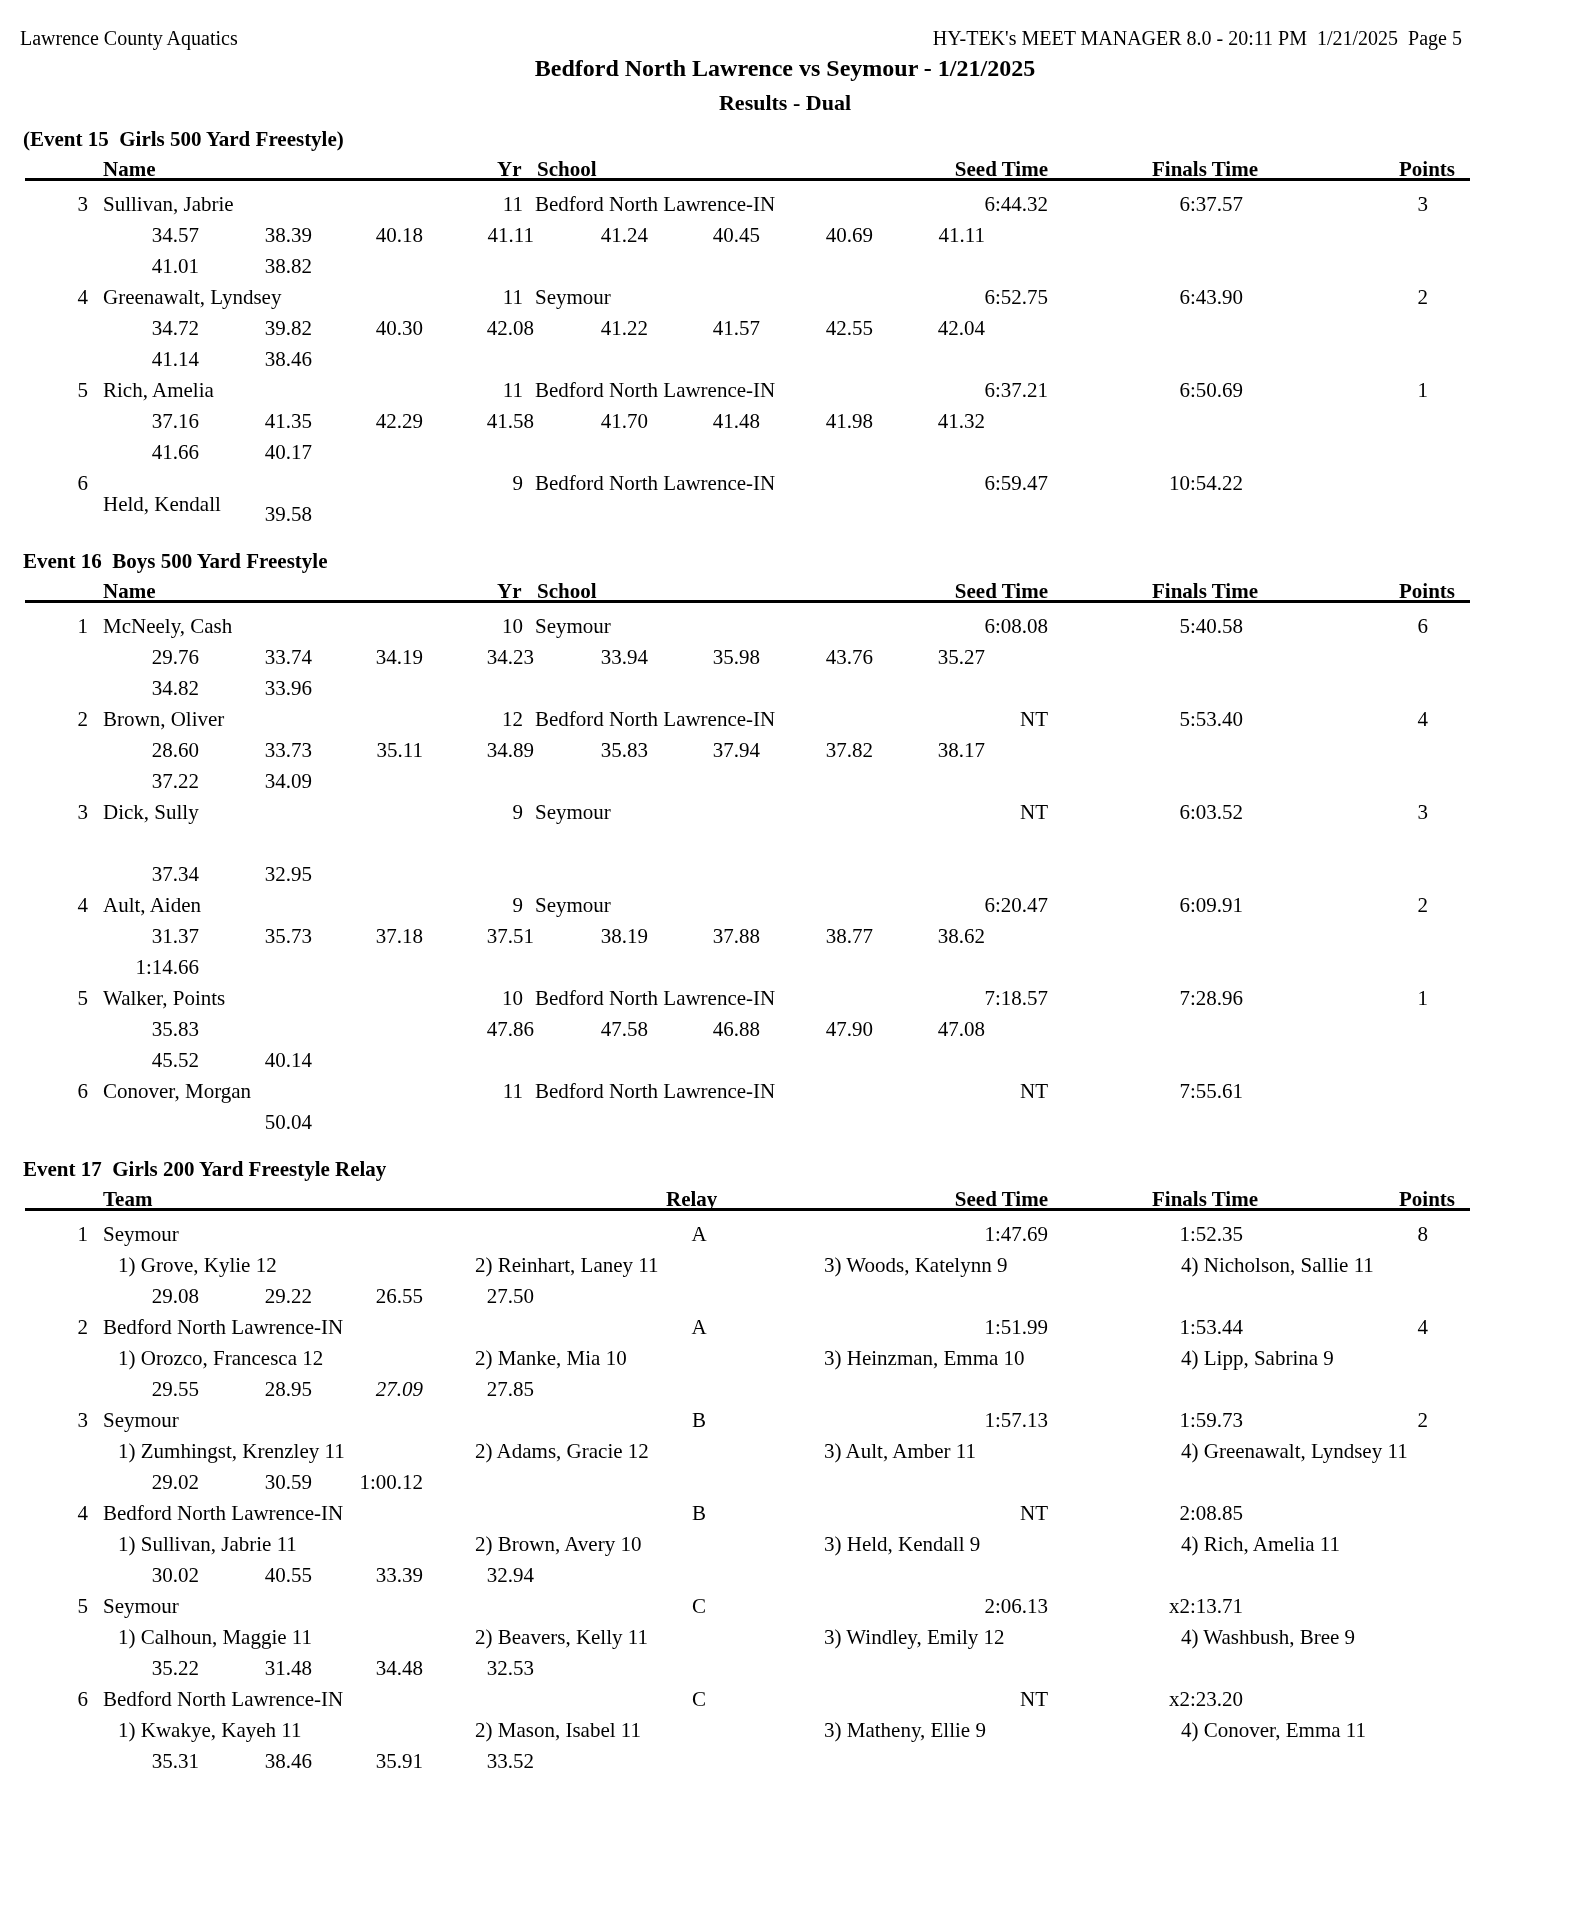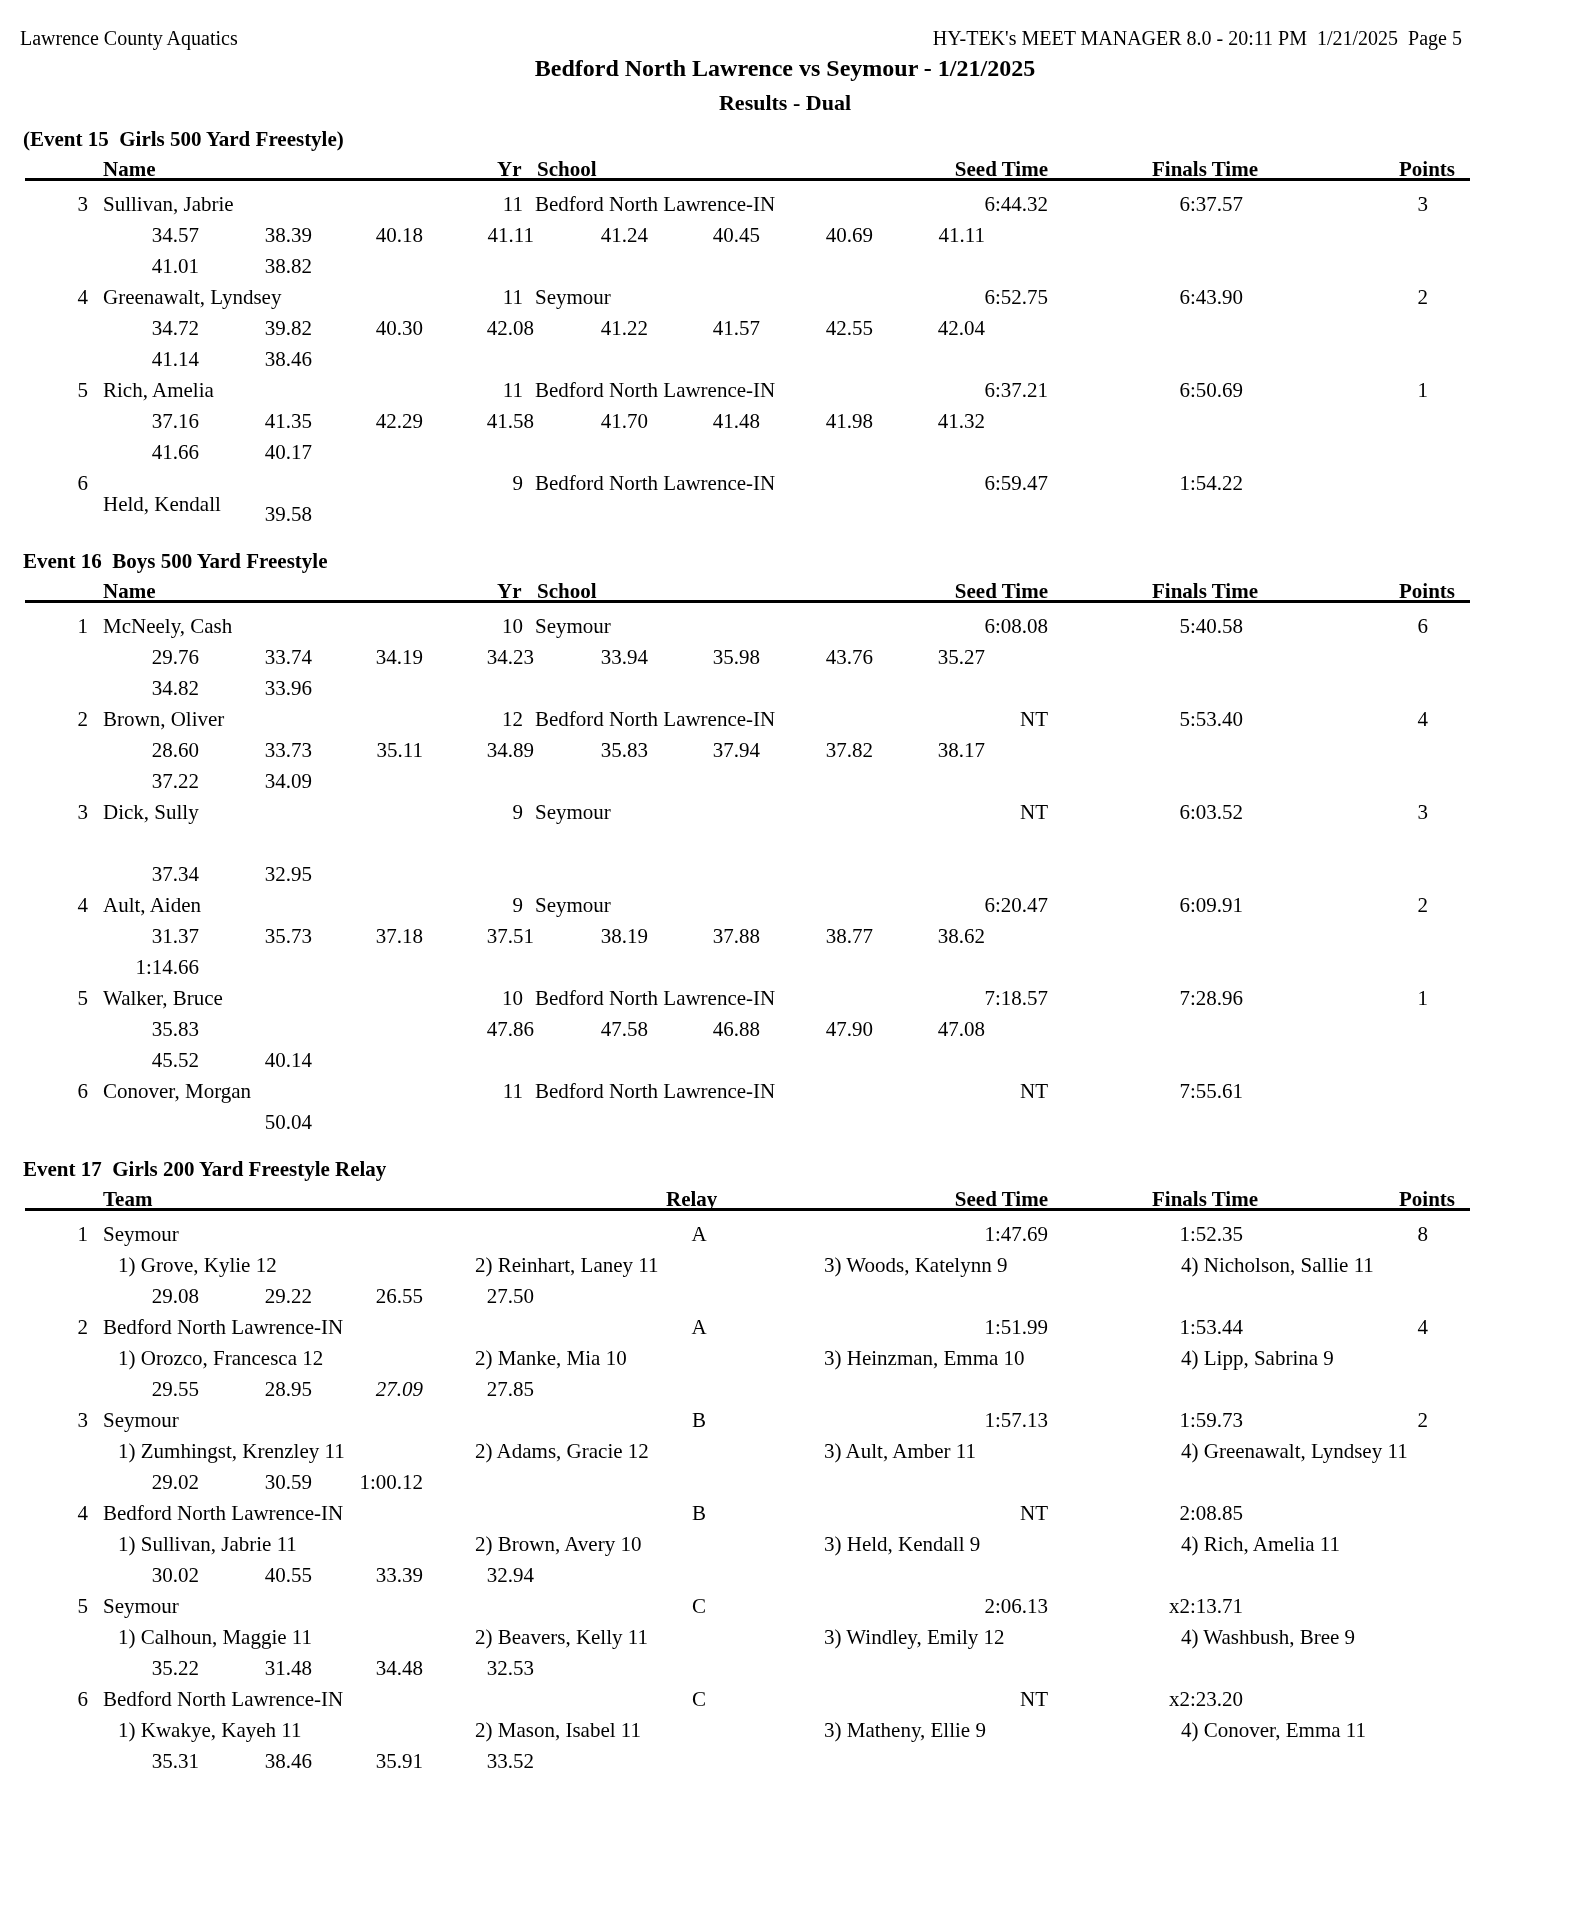--- a/index.html
+++ b/index.html
@@ -145,21 +145,21 @@
       <div class="line" style="top: 439px;">
         <span style="right: 1371px;">41.66</span>
         <span style="right: 1258px;">40.17</span>
       </div>
       <div class="line" style="top: 470px;">
         <span style="right: 1482px;">6</span>
         <span style="left: 103px; margin-top: 21px;">Held, Kendall</span>
         <span style="right: 1047px;">9</span>
         <span style="left: 535px;">Bedford North Lawrence-IN</span>
         <span style="right: 522px;">6:59.47</span>
-        <span style="right: 327px;">1:54.22</span>
+        <span style="right: 327px;">10:54.22</span>
       </div>
       <div class="line" style="top: 501px;">
         <span style="right: 1258px;">39.58</span>
       </div>
       <div class="event-heading" style="top: 548px;">Event 16  Boys 500 Yard Freestyle</div>
       <div class="line" style="top: 578px;">
         <span class="b" style="left: 103px;">Name</span>
         <span class="b" style="left: 497px;">Yr</span>
         <span class="b" style="left: 537px;">School</span>
         <span class="b" style="right: 522px;">Seed Time</span>
@@ -243,21 +243,21 @@
         <span style="right: 922px;">38.19</span>
         <span style="right: 810px;">37.88</span>
         <span style="right: 697px;">38.77</span>
         <span style="right: 585px;">38.62</span>
       </div>
       <div class="line" style="top: 954px;">
         <span style="right: 1371px;">1:14.66</span>
       </div>
       <div class="line" style="top: 985px;">
         <span style="right: 1482px;">5</span>
-        <span style="left: 103px;">Walker, Bruce</span>
+        <span style="left: 103px;">Walker, Points</span>
         <span style="right: 1047px;">10</span>
         <span style="left: 535px;">Bedford North Lawrence-IN</span>
         <span style="right: 522px;">7:18.57</span>
         <span style="right: 327px;">7:28.96</span>
         <span style="right: 142px;">1</span>
       </div>
       <div class="line" style="top: 1016px;">
         <span style="right: 1371px;">35.83</span>
         <span style="right: 1036px;">47.86</span>
         <span style="right: 922px;">47.58</span>

